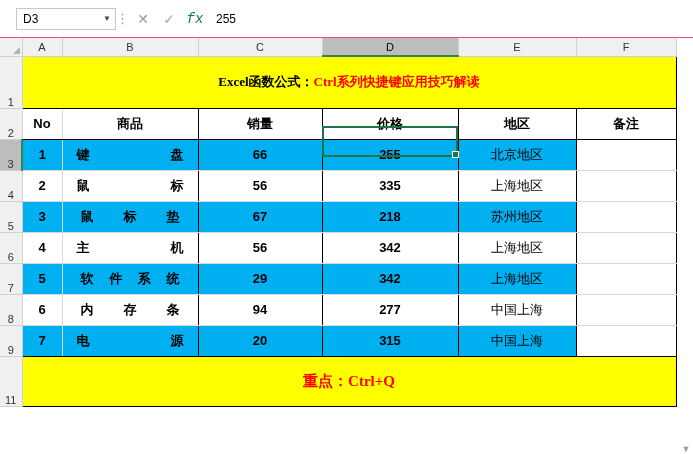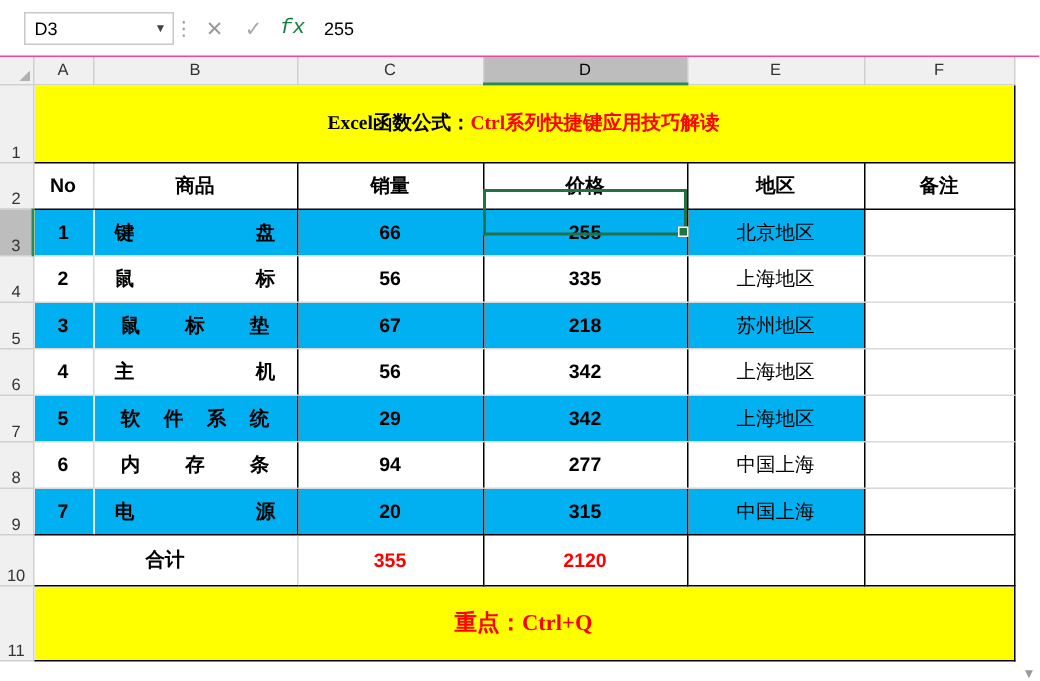--- a/index.html
+++ b/index.html
@@ -379,28 +379,20 @@
               <span>电</span>
               <span>源</span>
             </div>
       </td>
       <td class="cell cyan ctr bold thick-r thick-b">20</td>
       <td class="cell cyan ctr bold thick-r thick-b">315</td>
       <td class="cell cyan ctr thick-r thick-b">中国上海</td>
       <td class="cell white thick-r thick-b"></td>
     </tr>
 
-    <tr style="height:34px">
-      <td class="rowhead">10</td>
-      <td class="cell white ctr bold thick-l thick-b" colspan="2">合计</td>
-      <td class="cell white ctr bold red thick-r thick-b">355</td>
-      <td class="cell white ctr bold red thick-r thick-b">2120</td>
-      <td class="cell white thick-r thick-b"></td>
-      <td class="cell white thick-r thick-b"></td>
-    </tr>
 
     <tr style="height:50px">
       <td class="rowhead">11</td>
       <td class="cell yellow ctr bold red b-out serif" colspan="6" style="font-size:15px">重点：Ctrl+Q</td>
     </tr>
   </tbody>
     </table>
 
   <div class="active-cell" style="left:322px; top:88px; width:136px; height:31px;"></div>
 

